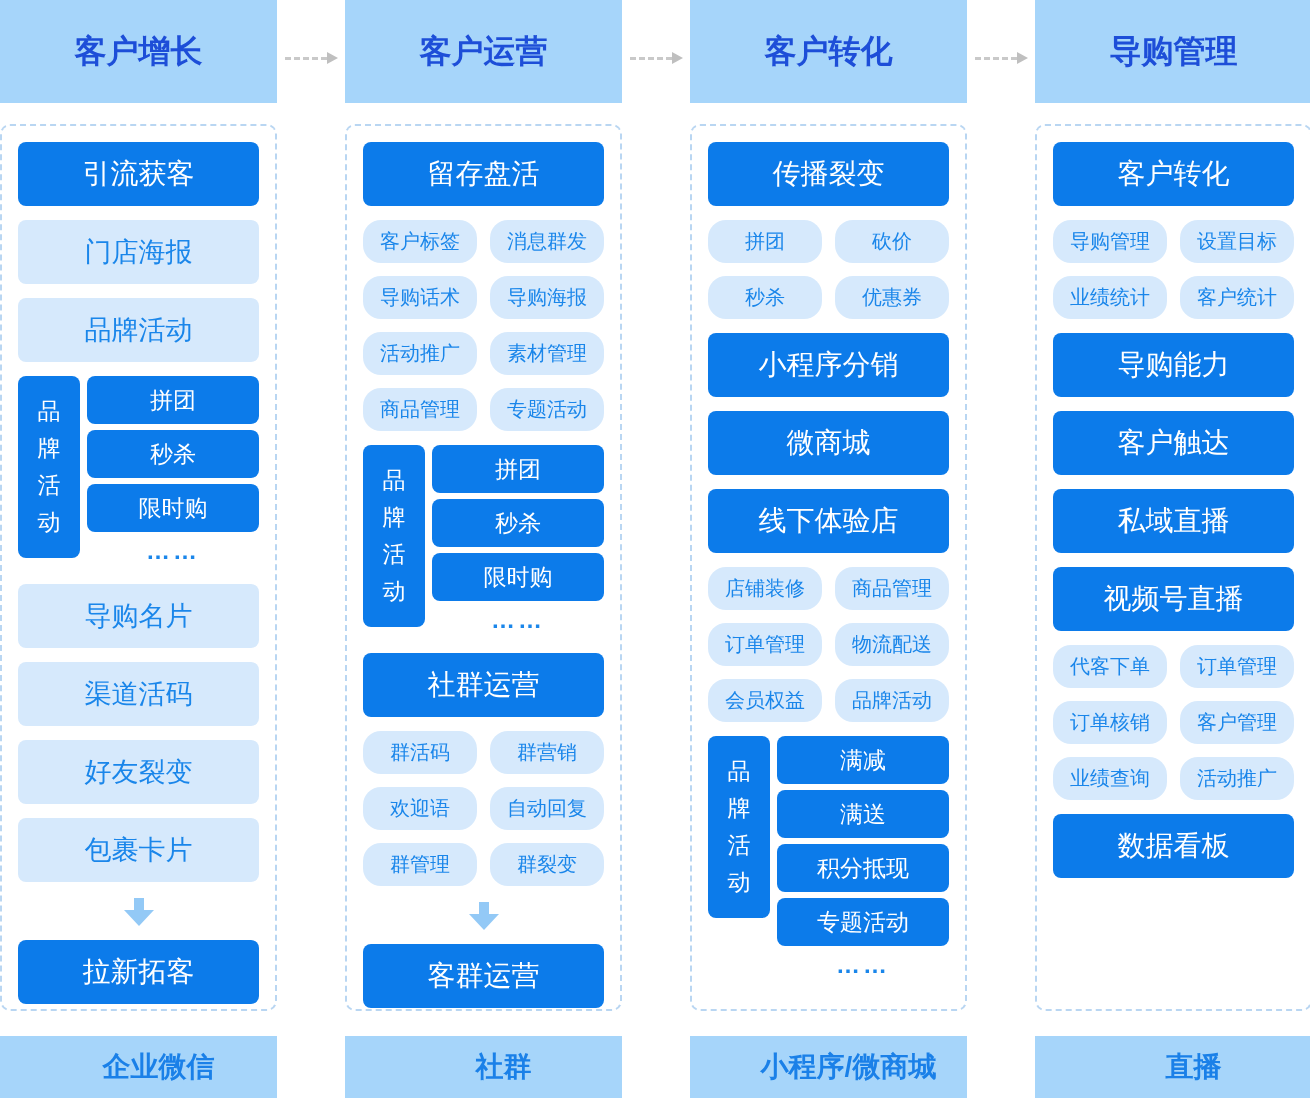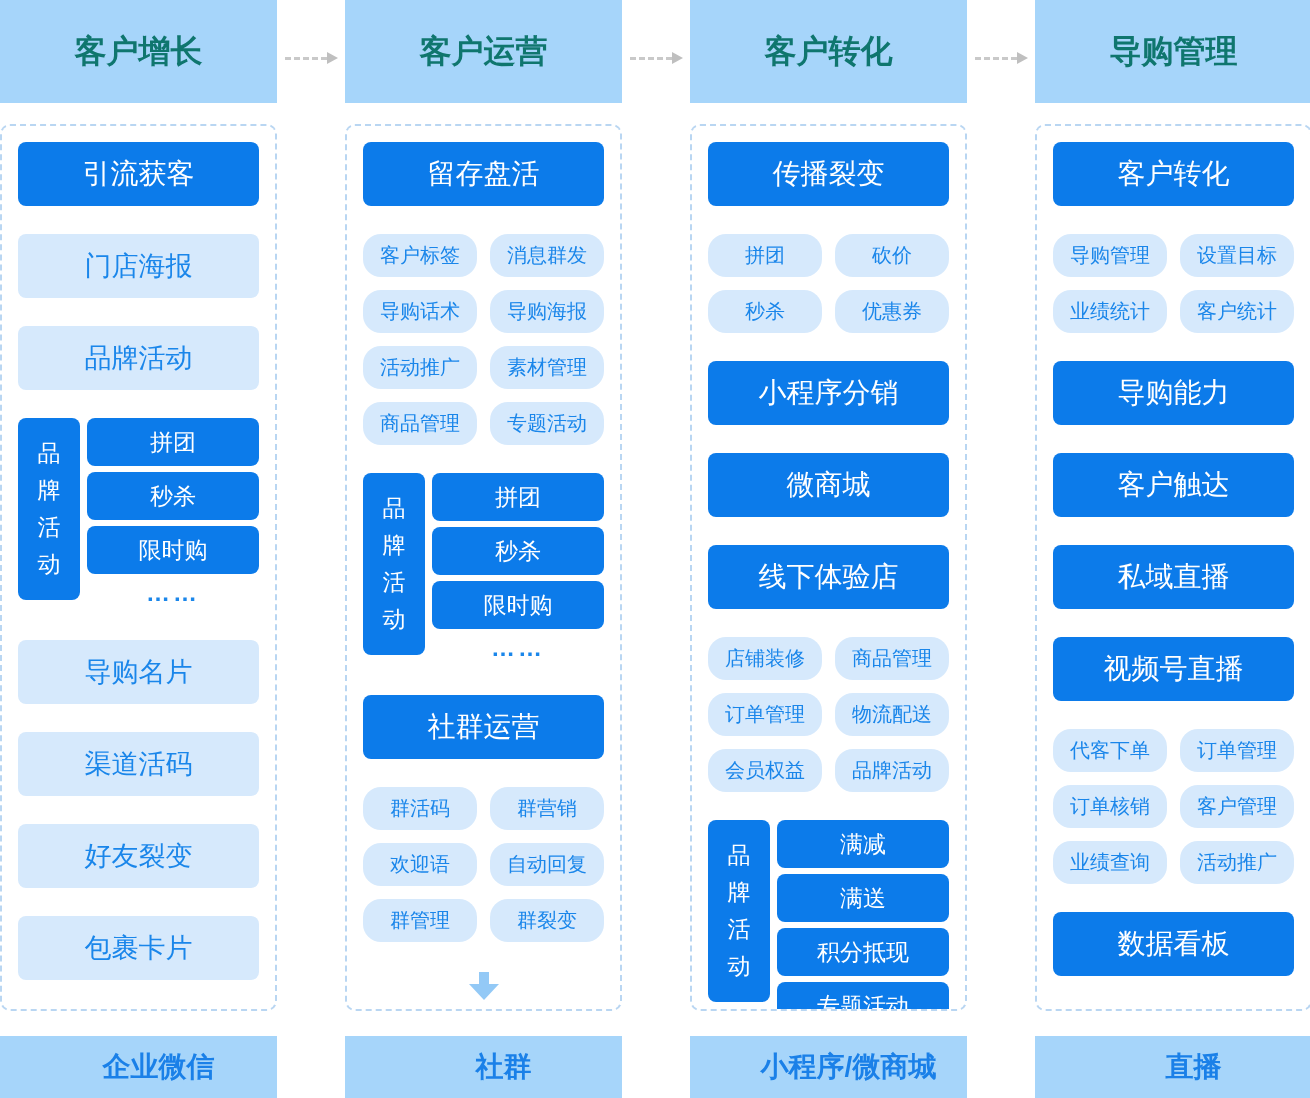--- a/index.html
+++ b/index.html
@@ -7,34 +7,33 @@
   .board {
     position: relative;
     width: 1310px;
     height: 1098px;
     display: flex;
     gap: 68px;
   }
   .column { width: 277px; flex: none; display: flex; flex-direction: column; }
   .col-header {
     height: 103px; flex: none;
-    background: #a6d5fa; color: #0f766e;
+    background: #a6d5fa; color: #1d4ed8;
     font-size: 32px; font-weight: bold;
     display: flex; align-items: center; justify-content: center;
   }
   .col-main {
     margin-top: 21px; height: 887px; flex: none;
     box-sizing: border-box;
     background: #ffffff;
     border: 2px dashed #b9d6f2;
     border-radius: 10px;
     padding: 16px;
     display: flex; flex-direction: column;
     overflow: hidden;
-    gap: 14px;
   }
   .col-main > :last-child { margin-bottom: 0 !important; }
   .col-footer {
     margin-top: 25px; height: 62px; flex: none;
     background: #a6d5fa; color: #1a80e8;
     font-size: 28px; font-weight: bold;
     display: flex; align-items: center; justify-content: center; padding-left: 40px;
   }
   .box {
     flex: none; height: 64px; border-radius: 8px;

